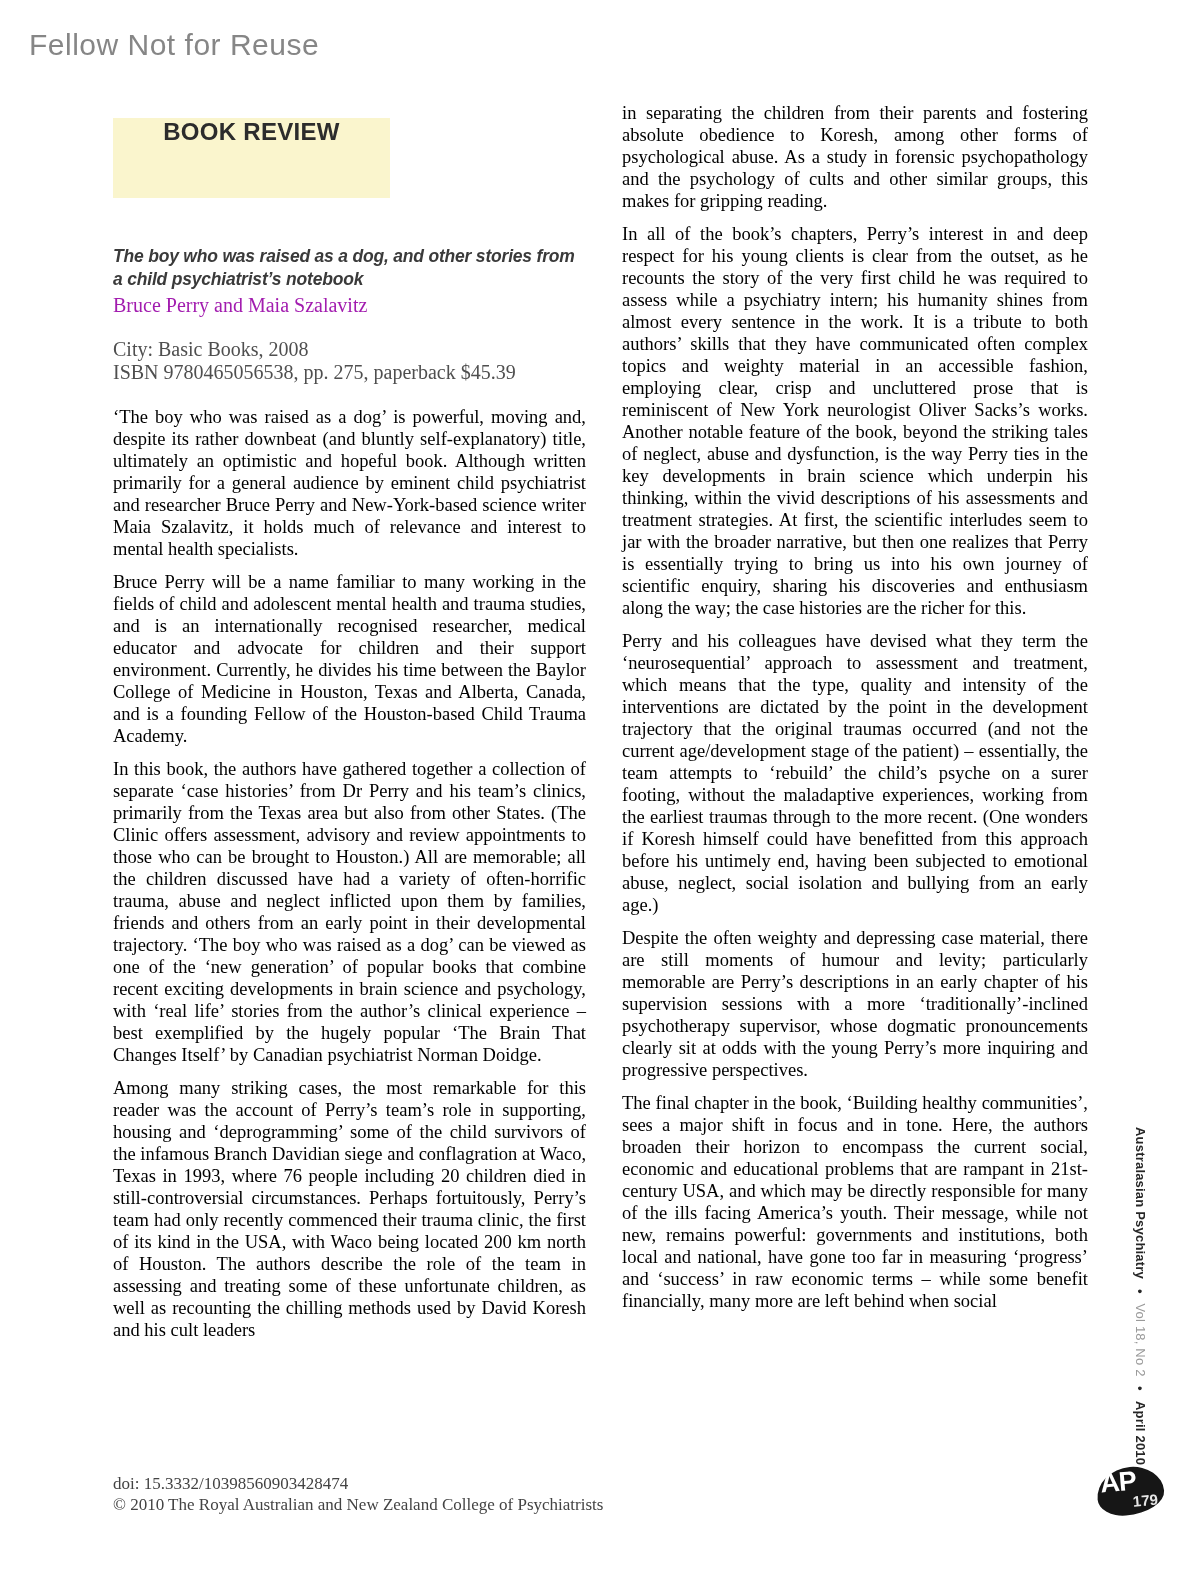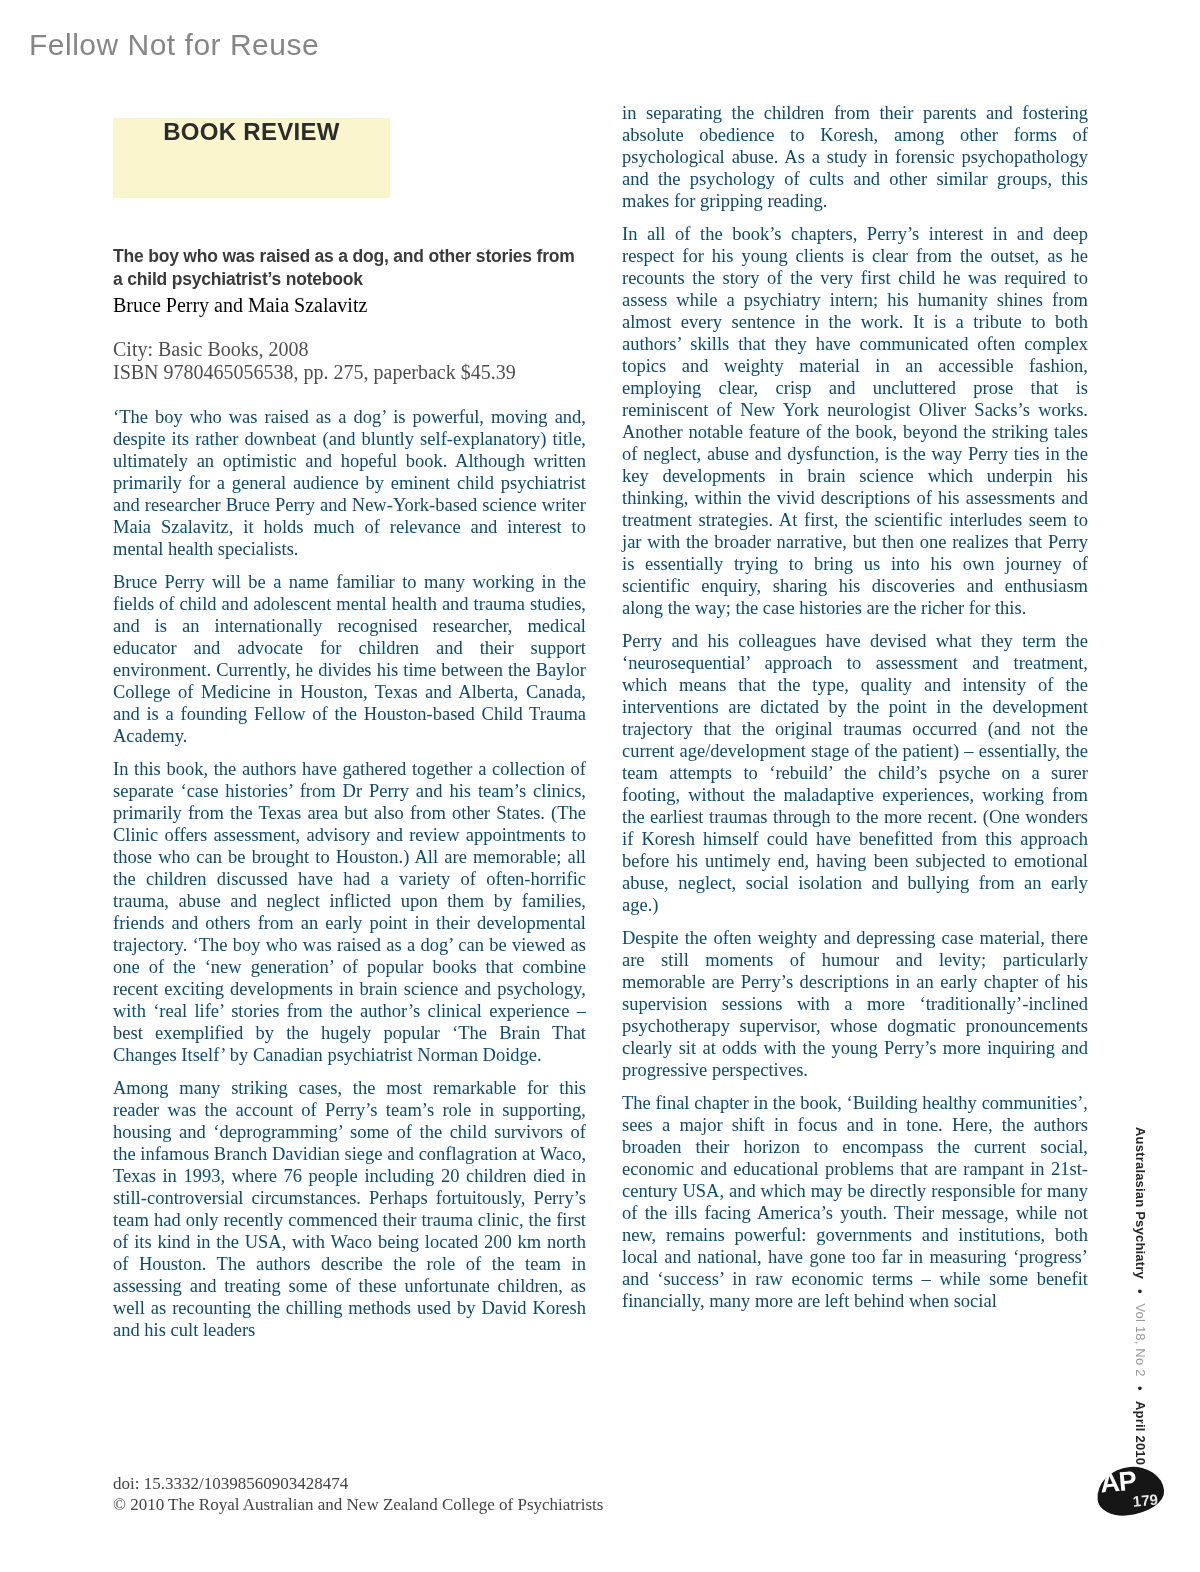--- a/index.html
+++ b/index.html
@@ -31,34 +31,34 @@
   }
 
   
   .col{position:absolute;width:473px;color:#575757;}
   .col-left{left:113px;top:245px;}
   .col-right{left:622px;top:102px;width:466px;}
 
   .book-title{
     font-family:"Liberation Sans", sans-serif;
     font-weight:bold;font-size:17.5px;line-height:23px;color:#3a3a3a;
-    letter-spacing:-0.2px;margin:0 0 3px 0;
+    letter-spacing:-0.2px;margin:0 0 3px 0;font-style:italic;
   }
   .book-authors{
-    font-size:20px;line-height:23px;color:#000000;margin:0 0 21px 0;
+    font-size:20px;line-height:23px;color:#a21caf;margin:0 0 21px 0;
   }
   .pub-info{font-size:20px;line-height:23px;color:#4f4f4f;margin:0 0 22px 0;}
   .pub-info div{margin:0;}
 
   p.body-para{
     margin:0 0 11px 0;
     font-size:18.5px;line-height:22px;
     text-align:justify;
     hyphens:auto;-webkit-hyphens:auto;
-    color:#0c4a6e;
+    color:#000000;
   }
   p.body-para:last-child{margin-bottom:0;}
 
   
   .sidebar-vertical{
     position:absolute;left:1133px;top:1127px;height:330px;
     writing-mode:vertical-rl;text-orientation:mixed;
     font-family:"Liberation Sans", sans-serif;
     font-size:13px;letter-spacing:0.2px;
     white-space:nowrap;

